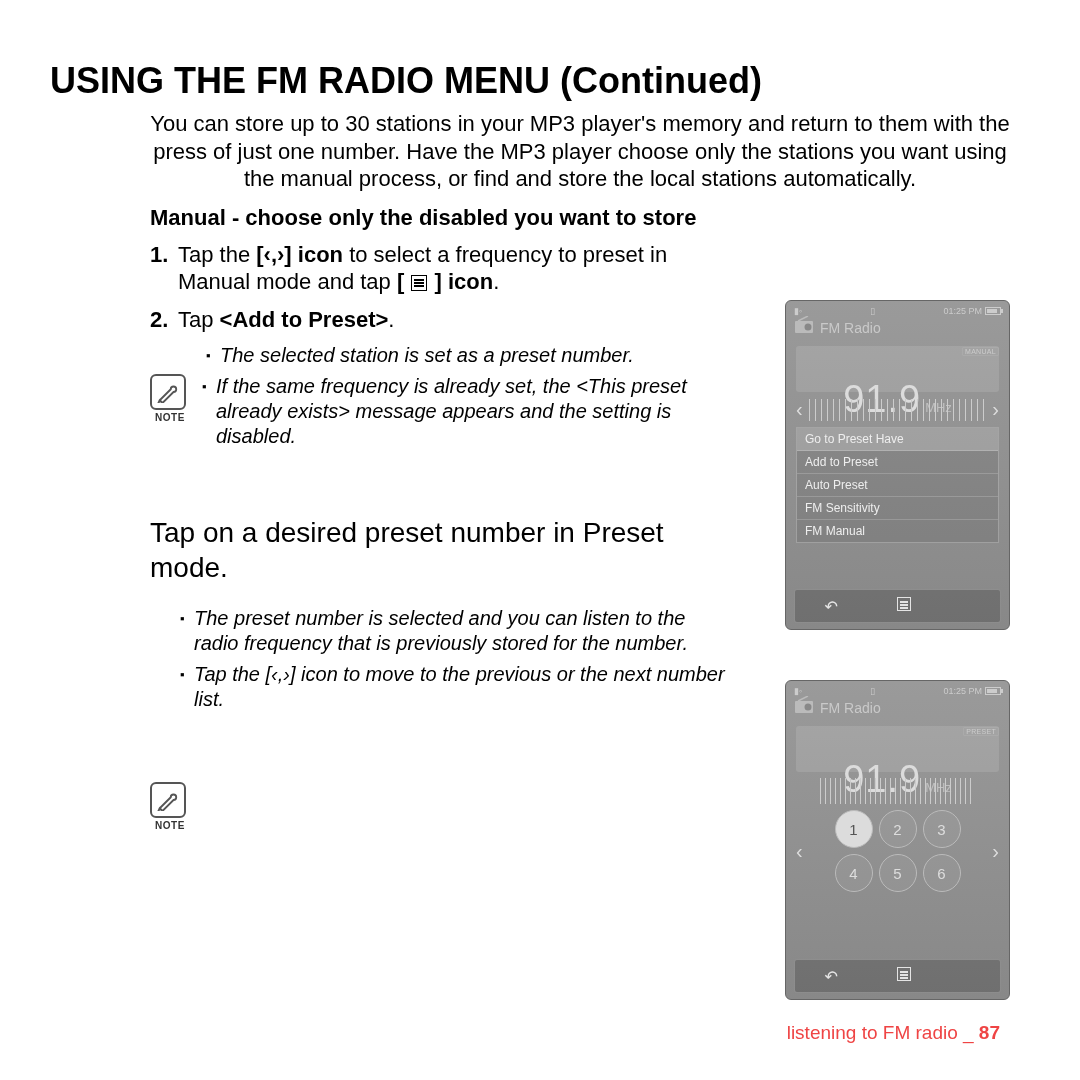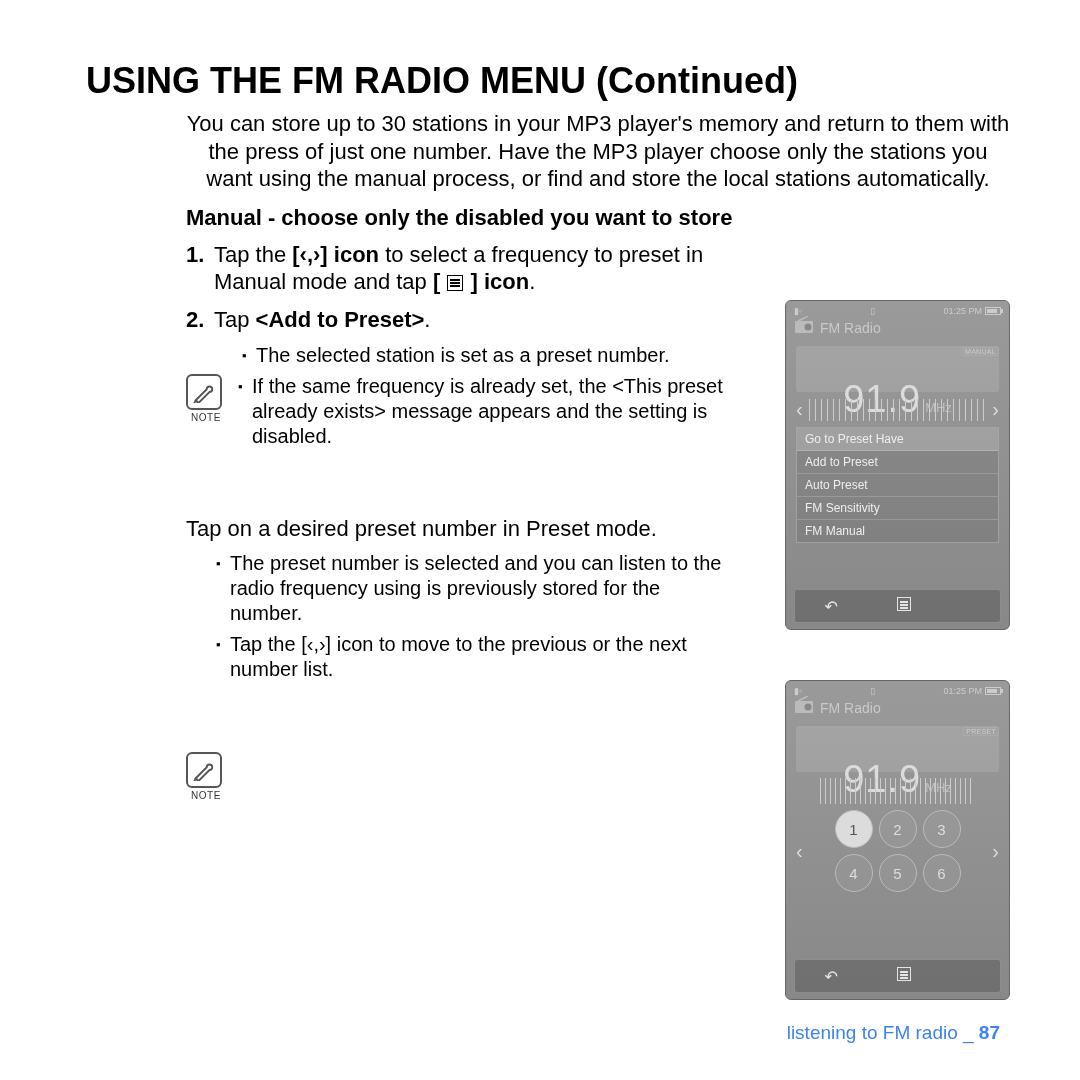--- a/index.html
+++ b/index.html
@@ -5,21 +5,21 @@
   * { box-sizing: border-box; margin: 0; padding: 0; }
   body {
     font-family: Arial, Helvetica, sans-serif;
     background: #fff;
     width: 1080px;
     height: 1080px;
     position: relative;
     color: #000;
   }
   .page {
-    padding: 60px 70px 40px 86px;
+    padding: 60px 70px 40px 50px;
   }
   h1.main-title {
     font-size: 36px;
     font-weight: bold;
     margin-bottom: 8px;
   }
   h2.section {
     font-size: 30px;
     font-weight: bold;
     padding-left: 100px;
@@ -47,28 +47,28 @@
   }
   .content-row2 {
     position: relative;
     padding-left: 100px;
     padding-right: 280px;
   }
   ol.steps { list-style: none; font-size: 22px; line-height: 1.25; }
   ol.steps li { margin-bottom: 10px; display: flex; }
   ol.steps .num { font-weight: bold; width: 28px; flex-shrink: 0;}
   .bullet-list { font-size: 20px; padding-left: 30px; line-height:1.25;}
-  .bullet-list li { list-style: none; position: relative; padding-left: 14px; margin-bottom: 6px;}
+  .bullet-list li { list-style: none; position: relative; padding-left: 14px; margin-bottom: 6px; font-style: italic;}
   .bullet-list li::before { content:"▪"; position:absolute; left:0; font-size:13px; top:5px;}
   .note-block { display:flex; gap:12px; margin-top:6px; padding-left:100px; padding-right:280px; font-size:20px; line-height:1.25;}
   .note-icon-wrap { text-align:center; width:40px; flex-shrink:0;}
   .note-icon { width:36px; height:36px; border:2.5px solid #555; border-radius:6px; position:relative; display:flex; align-items:center; justify-content:center;}
   .note-icon svg { width:22px; height:22px;}
-  .note-label{ font-size:10px; font-weight:normal; letter-spacing:0.5px; color:#333; margin-top:2px;}
-  .footer { position:absolute; bottom:36px; right:80px; font-size:19px; color:#3b82f6;}
+  .note-label{ font-size:10px; font-weight:bold; letter-spacing:0.5px; color:#333; margin-top:2px;}
+  .footer { position:absolute; bottom:36px; right:80px; font-size:19px; color:#ef4444;}
   .footer .pg { font-weight:bold; }
 
   
   .device {
     position:absolute;
     width: 225px;
     background: linear-gradient(#9a9a9a,#888);
     border-radius: 6px;
     border:1px solid #666;
     color:#eee;
@@ -195,23 +195,23 @@
     </div>
     <div class="bottom-bar">
       <span class="bb-icon">↶</span>
       <span class="bb-icon"><span class="menu-glyph" style="border-color:#e5e5e5;"></span></span>
       <span class="bb-icon"></span>
     </div>
   </div>
 
   <div class="sec2"></div>
   <div class="content-row2">
-    <p style="font-size:22px; line-height:1.25; margin-bottom:8px;">Tap on a desired preset number in Preset mode.</p>
+    <p style="font-size:28px; line-height:1.25; margin-bottom:21px;">Tap on a desired preset number in Preset mode.</p>
     <ul class="bullet-list" style="padding-left:30px;">
-      <li>The preset number is selected and you can listen to the radio frequency using is previously stored for the number.</li>
+      <li>The preset number is selected and you can listen to the radio frequency that is previously stored for the number.</li>
       <li>Tap the [‹,›] icon to move to the previous or the next number list.</li>
     </ul>
   </div>
 
   <div class="note-block" style="margin-top:70px;">
     <div class="note-icon-wrap">
       <div class="note-icon">
         <svg viewBox="0 0 24 24">
             <path d="M3 21 L15 9 A3 3 0 1 1 18 12 L6 24 Z M3 21 L2 23 L4 22 Z" fill="none" stroke="#555" stroke-width="2"></path>
           </svg>

